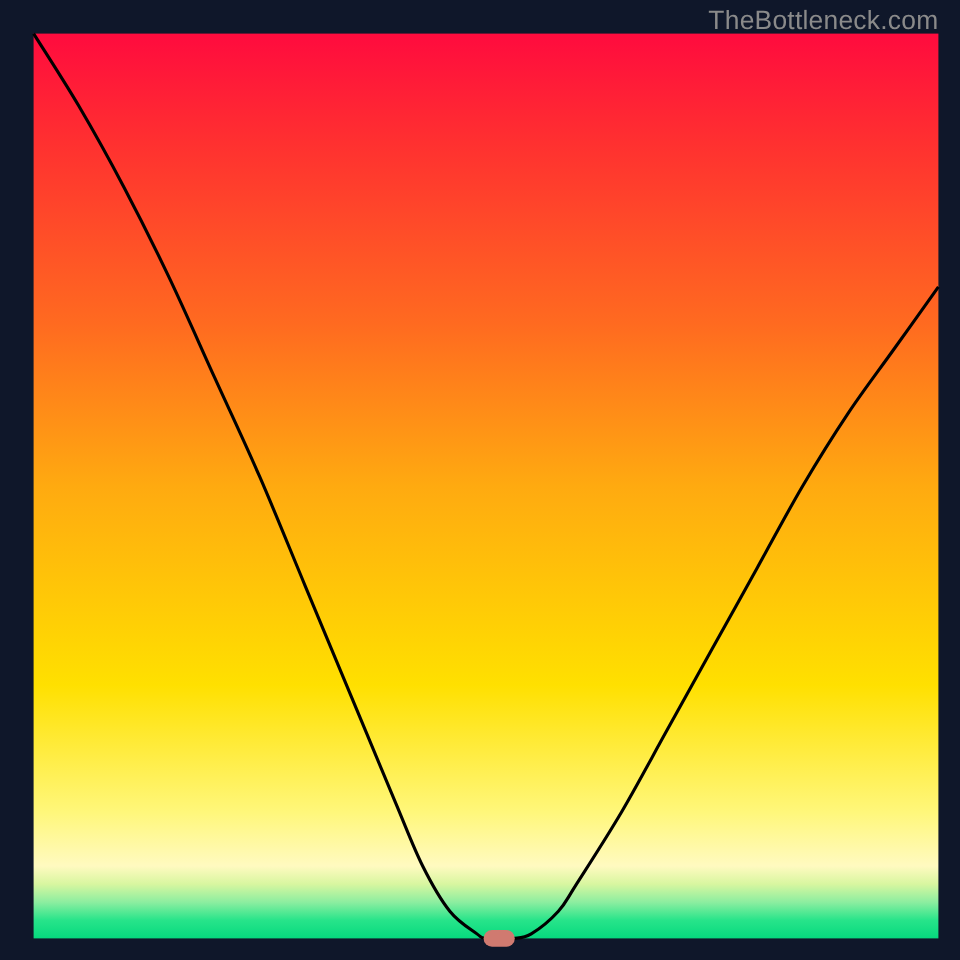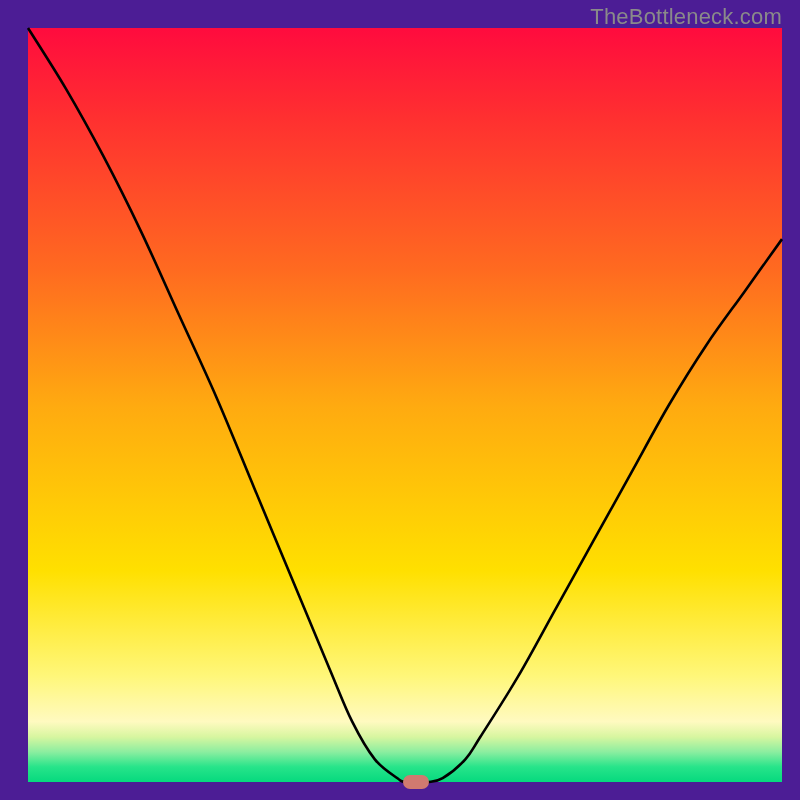--- a/index.html
+++ b/index.html
@@ -10,21 +10,21 @@
     background: #000;
     overflow: hidden;
     font-family: Arial, Helvetica, sans-serif;
   }
   .chart-frame {
     position: absolute;
     left: 0;
     top: 0;
     width: 800px;
     height: 800px;
-    background: #4c1d95;
+    background: #0f172a;
   }
   .plot-area {
     position: absolute;
     left: 28px;
     top: 28px;
     width: 754px;
     height: 754px;
     
     background:
       linear-gradient(

